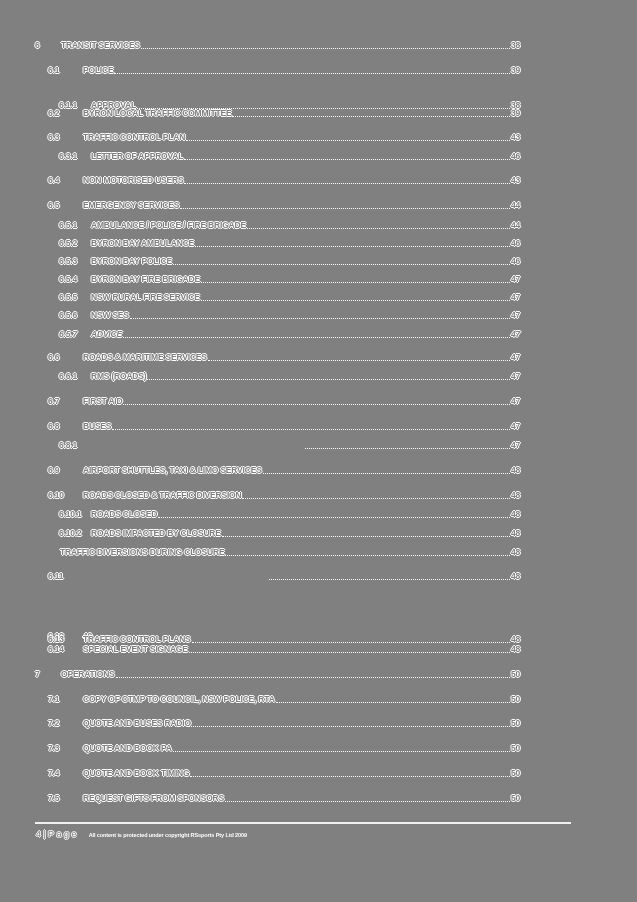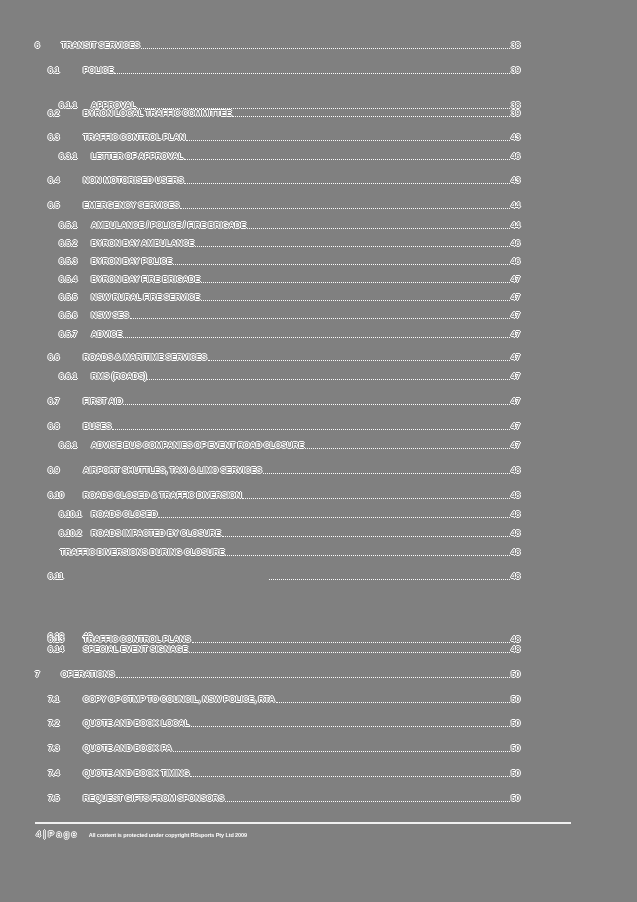--- a/index.html
+++ b/index.html
@@ -141,21 +141,21 @@
       <span class="title">NSW RURAL FIRE SERVICE</span>
       <span class="leader" style="left: 201px; width: 309px;"></span>
       <span class="page">47</span>
     </a>
     <a class="row lvl3" style="top: 308px;">
       <span class="num">6.5.6</span>
       <span class="title">NSW SES</span>
       <span class="leader" style="left: 130px; width: 380px;"></span>
       <span class="page">47</span>
     </a>
-    <a class="row lvl3" style="top: 327px;">
+    <a class="row lvl3" style="top: 327px; font-style: italic;">
       <span class="num">6.5.7</span>
       <span class="title">ADVICE</span>
       <span class="leader" style="left: 123px; width: 387px;"></span>
       <span class="page">47</span>
     </a>
     <a class="row lvl2" style="top: 350px;">
       <span class="num">6.6</span>
       <span class="title">ROADS &amp; MARITIME SERVICES</span>
       <span class="leader" style="left: 208px; width: 302px;"></span>
       <span class="page">47</span>
@@ -173,21 +173,20 @@
       <span class="page">47</span>
     </a>
     <a class="row lvl2" style="top: 419px;">
       <span class="num">6.8</span>
       <span class="title">BUSES</span>
       <span class="leader" style="left: 112px; width: 398px;"></span>
       <span class="page">47</span>
     </a>
     <a class="row lvl3" style="top: 438px;">
       <span class="num">6.8.1</span>
-      <span class="title">ADVISE BUS COMPANIES OF EVENT ROAD CLOSURE</span>
       <span class="leader" style="left: 305px; width: 205px;"></span>
       <span class="page">47</span>
     </a>
     <a class="row lvl2" style="top: 463px;">
       <span class="num">6.9</span>
       <span class="title">AIRPORT SHUTTLES, TAXI &amp; LIMO SERVICES</span>
       <span class="leader" style="left: 263px; width: 247px;"></span>
       <span class="page">48</span>
     </a>
     <a class="row lvl2" style="top: 488px;">
@@ -242,21 +241,21 @@
       <span class="page">50</span>
     </a>
     <a class="row lvl2" style="top: 692px;">
       <span class="num">7.1</span>
       <span class="title">COPY OF CTMP TO COUNCIL, NSW POLICE, RTA</span>
       <span class="leader" style="left: 276px; width: 234px;"></span>
       <span class="page">50</span>
     </a>
     <a class="row lvl2" style="top: 716px;">
       <span class="num">7.2</span>
-      <span class="title">QUOTE AND BOOK LOCAL</span>
+      <span class="title">QUOTE AND BUSES RADIO</span>
       <span class="leader" style="left: 188px; width: 322px;"></span>
       <span class="page">50</span>
     </a>
     <a class="row lvl2" style="top: 741px;">
       <span class="num">7.3</span>
       <span class="title">QUOTE AND BOOK PA</span>
       <span class="leader" style="left: 173px; width: 337px;"></span>
       <span class="page">50</span>
     </a>
     <a class="row lvl2" style="top: 766px;">

